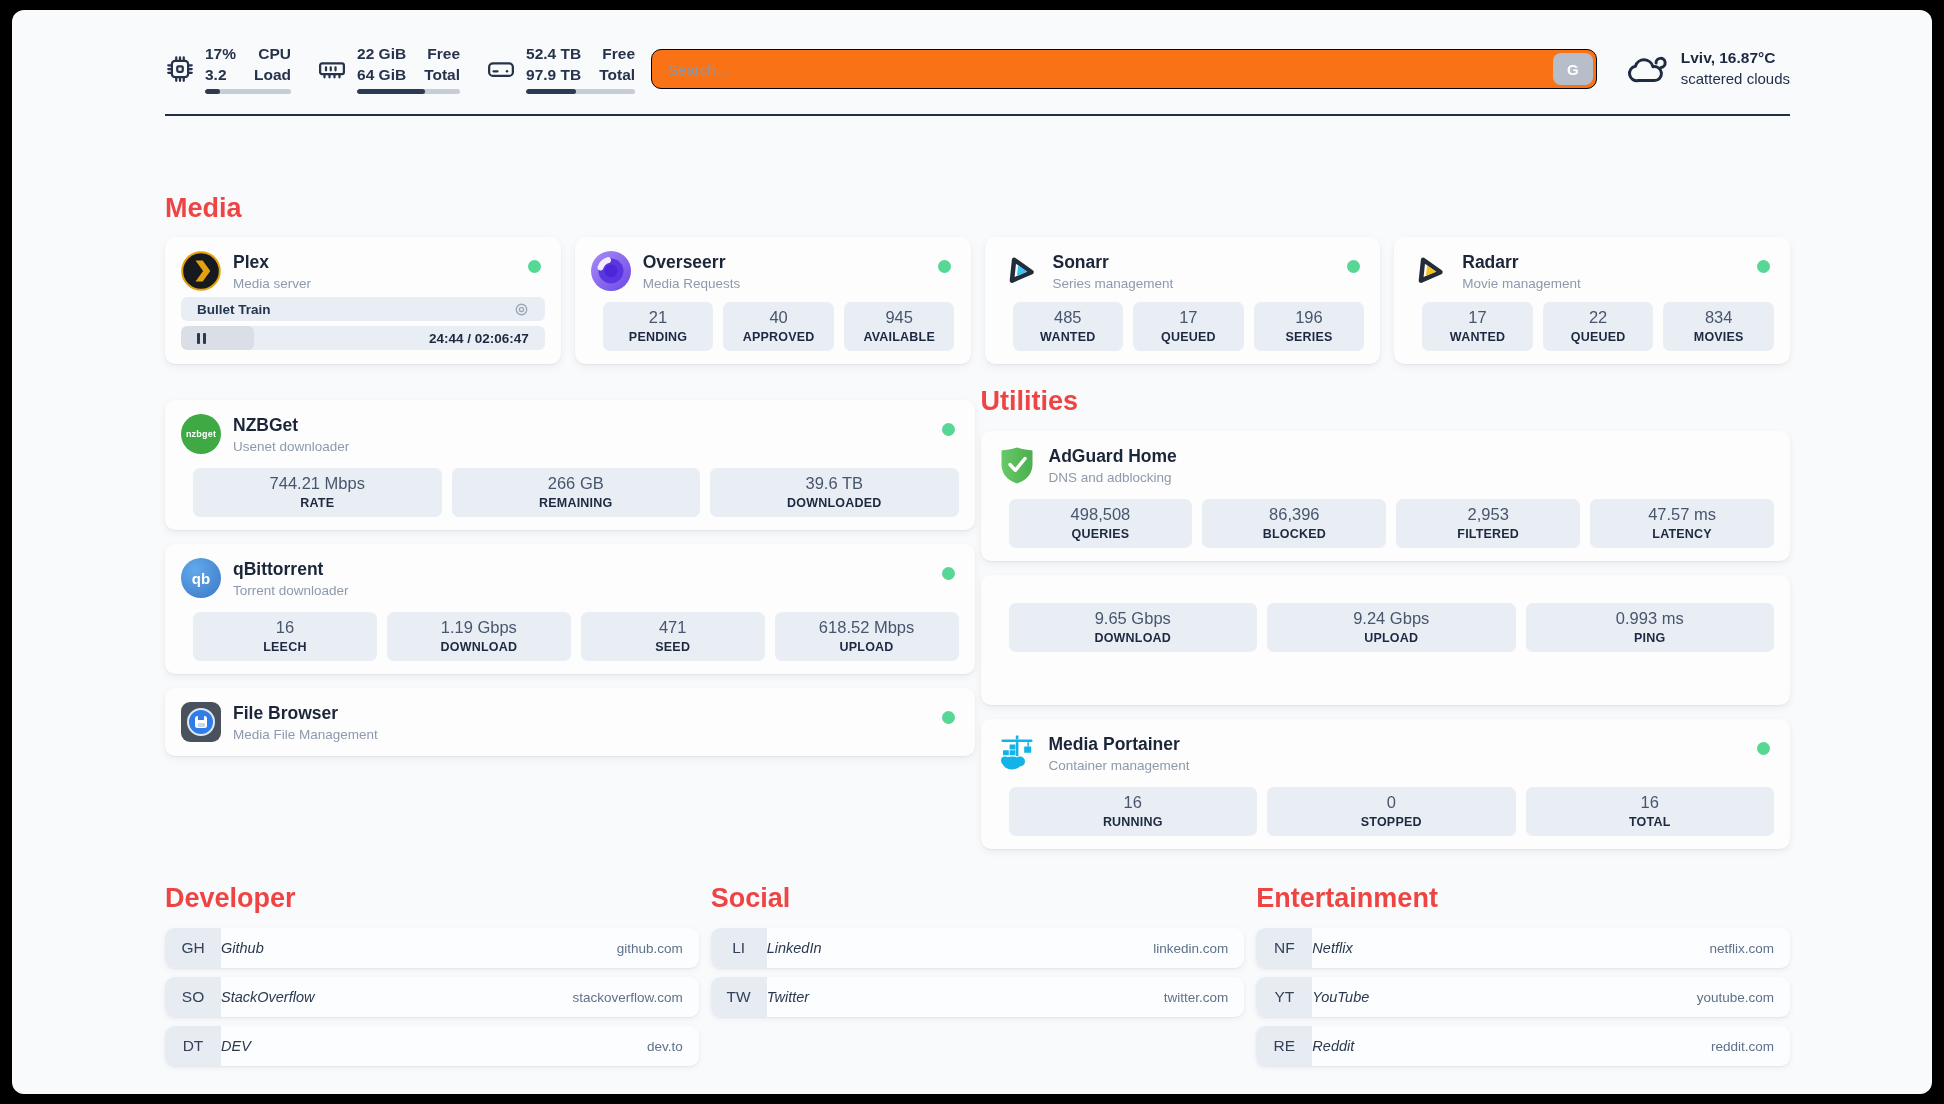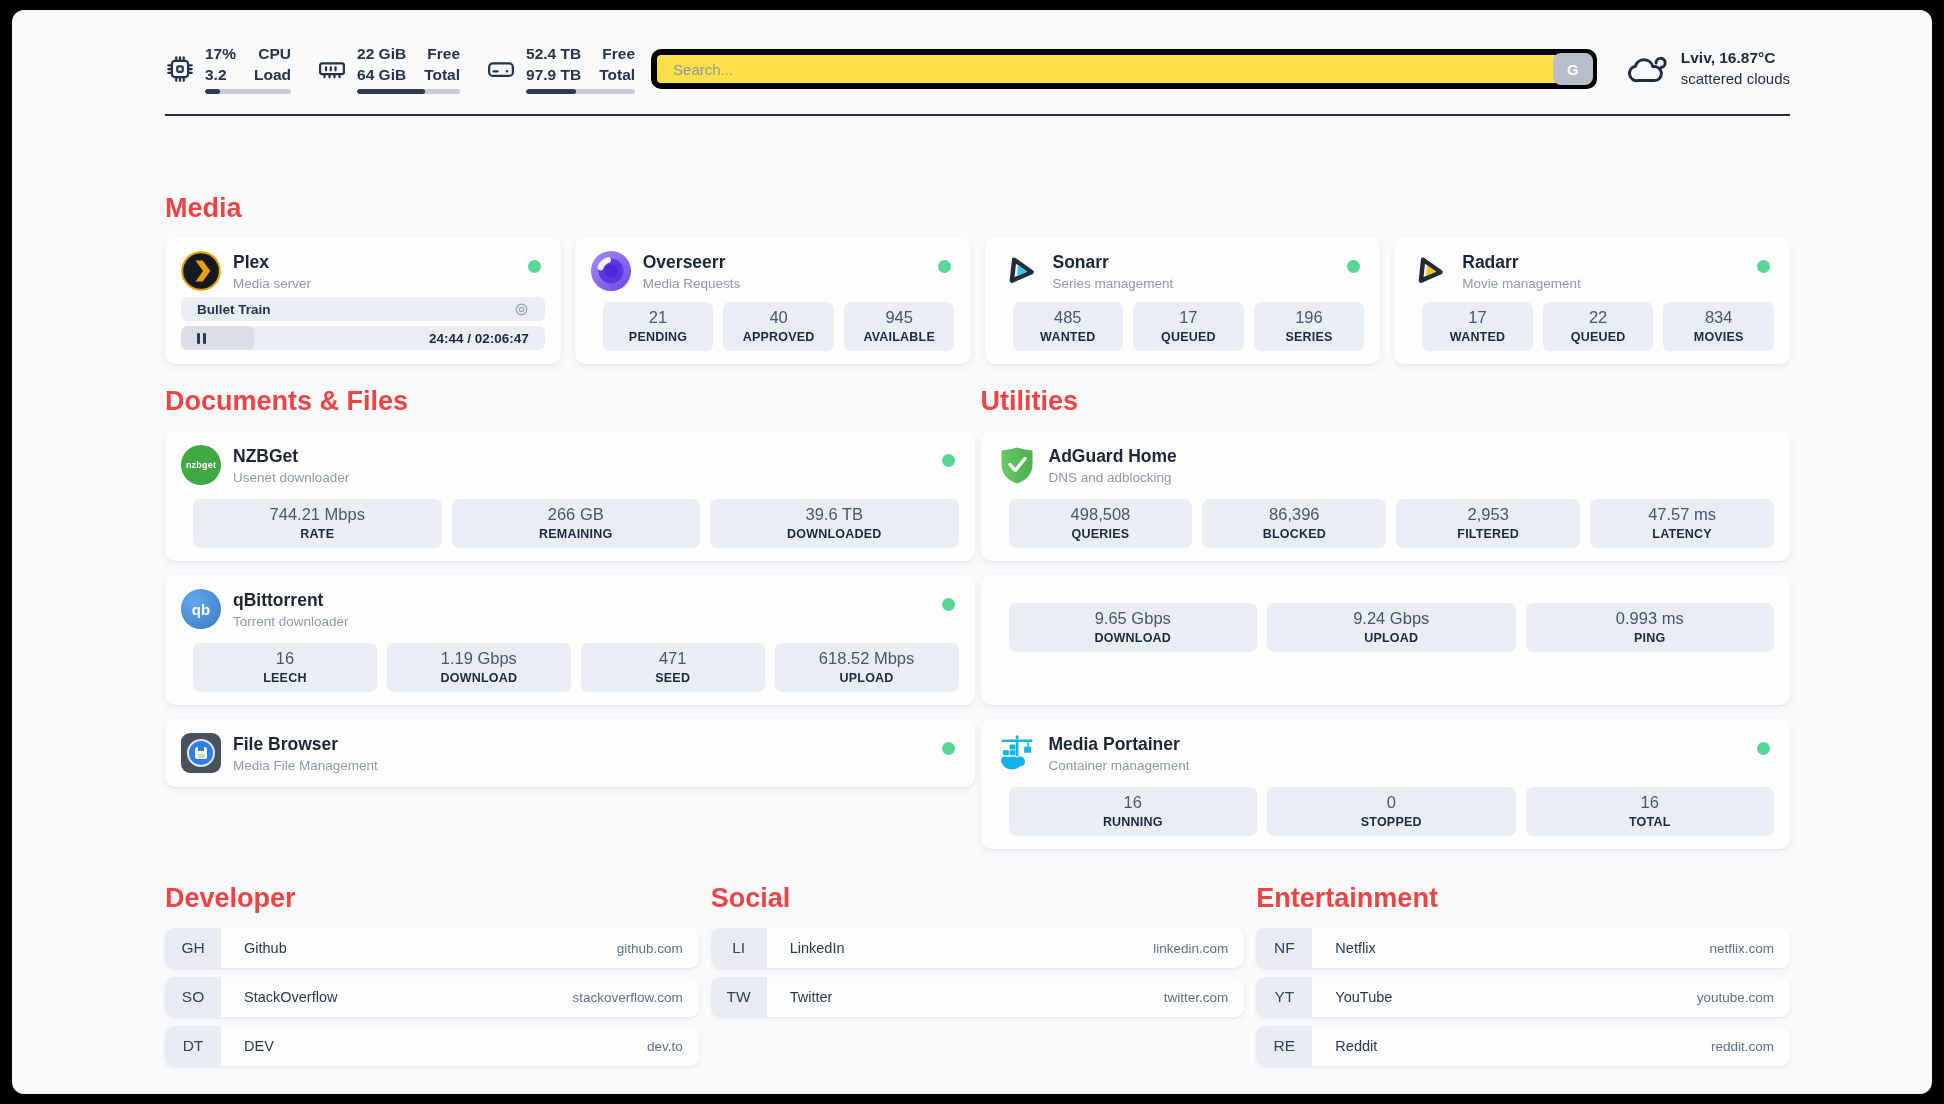--- a/index.html
+++ b/index.html
@@ -11,21 +11,21 @@
   .topbar{display:flex;align-items:center;height:58px;}
   .resources{display:flex;align-items:center;gap:26px;}
   .res{display:flex;align-items:center;gap:10px;}
   .res-icon svg{width:30px;height:30px;display:block;}
   .res-body{display:flex;flex-direction:column;}
   .res-cols{display:flex;gap:18px;font-size:15.5px;font-weight:700;color:#26334b;line-height:1.3;}
   .res-labels{text-align:right;}
   .res-bar{height:5px;background:#c6cdd8;border-radius:3px;margin-top:4px;overflow:hidden;}
   .res-fill{height:100%;background:#2c3b52;border-radius:3px;width:0;}
   .searchwrap{flex:1;margin:0 30px 0 16px;position:relative;}
-  .search-input{width:100%;height:40px;border:6px solid #000000;border-radius:10px;background:#fde047;padding:0 56px 0 16px;font-size:15px;color:#33405a;outline:none;font-family:inherit;}
+  .search-input{width:100%;height:40px;border:1px solid #000000;border-radius:10px;background:#f97316;padding:0 56px 0 16px;font-size:15px;color:#33405a;outline:none;font-family:inherit;}
   .search-input::placeholder{color:#8a97a8;}
   .gbtn{position:absolute;right:4px;top:4px;width:40px;height:32px;background:#b7bec9;border:none;border-radius:8px;color:#fff;font-weight:700;font-size:15px;cursor:pointer;font-family:inherit;}
   .weather{display:flex;align-items:center;gap:12px;}
   .weather svg{width:42px;height:42px;display:block;}
   .w-line1{font-size:15.5px;font-weight:700;color:#1c2940;line-height:1.35;}
   .w-line2{font-size:15px;color:#23304a;line-height:1.35;}
   .divider{height:2px;background:#222f44;margin-top:16px;}
 
   
   .section-title{font-size:27px;font-weight:700;color:#ef4444;margin:0 0 13px 0;line-height:31px;}
@@ -73,21 +73,21 @@
   .fb-floppy{width:12px;height:12px;background:#fff;border-radius:2.5px;position:relative;}
   .fb-floppy::after{content:"";position:absolute;left:3px;top:0;width:6px;height:4px;background:#2f7de9;}
   .fb-floppy::before{content:"";position:absolute;left:2.5px;bottom:1px;width:7px;height:4px;background:#c9d6ea;border-radius:1px;}
 
   
   .bookmarks-row{display:flex;gap:12px;margin-top:34px;}
   .bgroup{flex:1;}
   .bgroup .section-title{margin-bottom:14px;}
   .bm{display:flex;align-items:center;height:40px;background:#fcfdfe;border-radius:9px;box-shadow:0 1px 2px rgba(16,24,40,.05),0 2px 6px rgba(16,24,40,.05);margin-bottom:9px;overflow:hidden;cursor:pointer;}
   .babbr{width:56px;height:100%;background:#e7ecf3;border-radius:9px 0 0 9px;display:flex;align-items:center;justify-content:center;font-size:15.5px;color:#33415a;flex:none;}
-  .bname{margin-left:23px;font-size:14.5px;color:#2a3850;}
+  .bname{margin-left:0;font-size:14.5px;color:#2a3850;font-style:italic;}
   .burl{margin-left:auto;margin-right:16px;font-size:13.5px;color:#5f7189;}
 </style>
 </head>
 <body>
 
 <div class="frame">
   <div class="content">
 
     <header class="topbar">
       <div class="resources">
@@ -327,21 +327,20 @@
             <div class="stat-v">834</div>
             <div class="stat-l">MOVIES</div>
           </div>
         </div>
       </article>
     </div>
 
     <div class="cols">
 
       <div class="col">
-        <h2 class="section-title">Documents &amp; Files</h2>
 
         <article class="card">
           <div class="chead">
             <span class="cicon ic-circle ic-nzb">
               <span>nzbget</span>
             </span>
             <div>
               <div class="cname">NZBGet</div>
               <div class="cdesc">Usenet downloader</div>
             </div>

